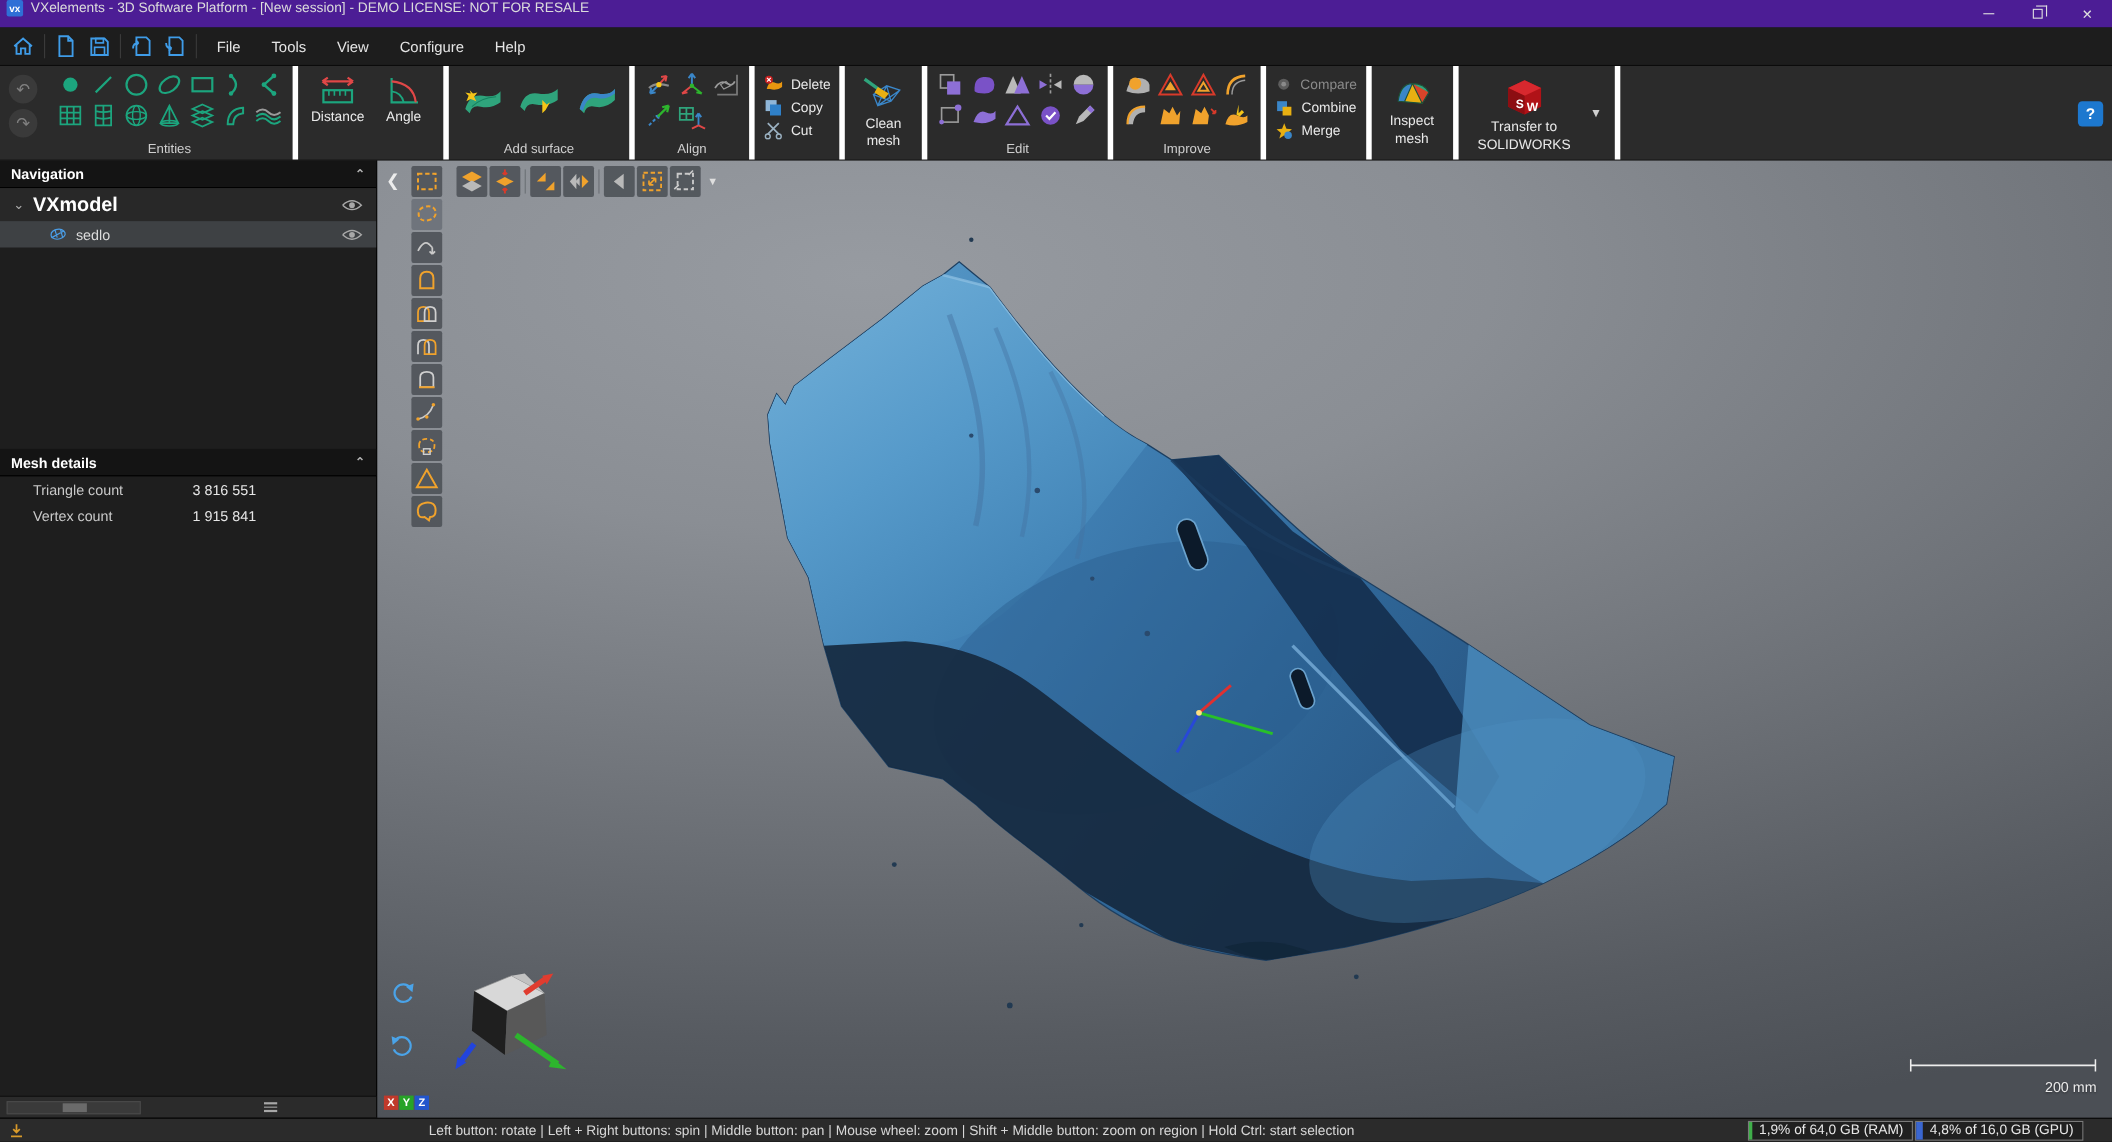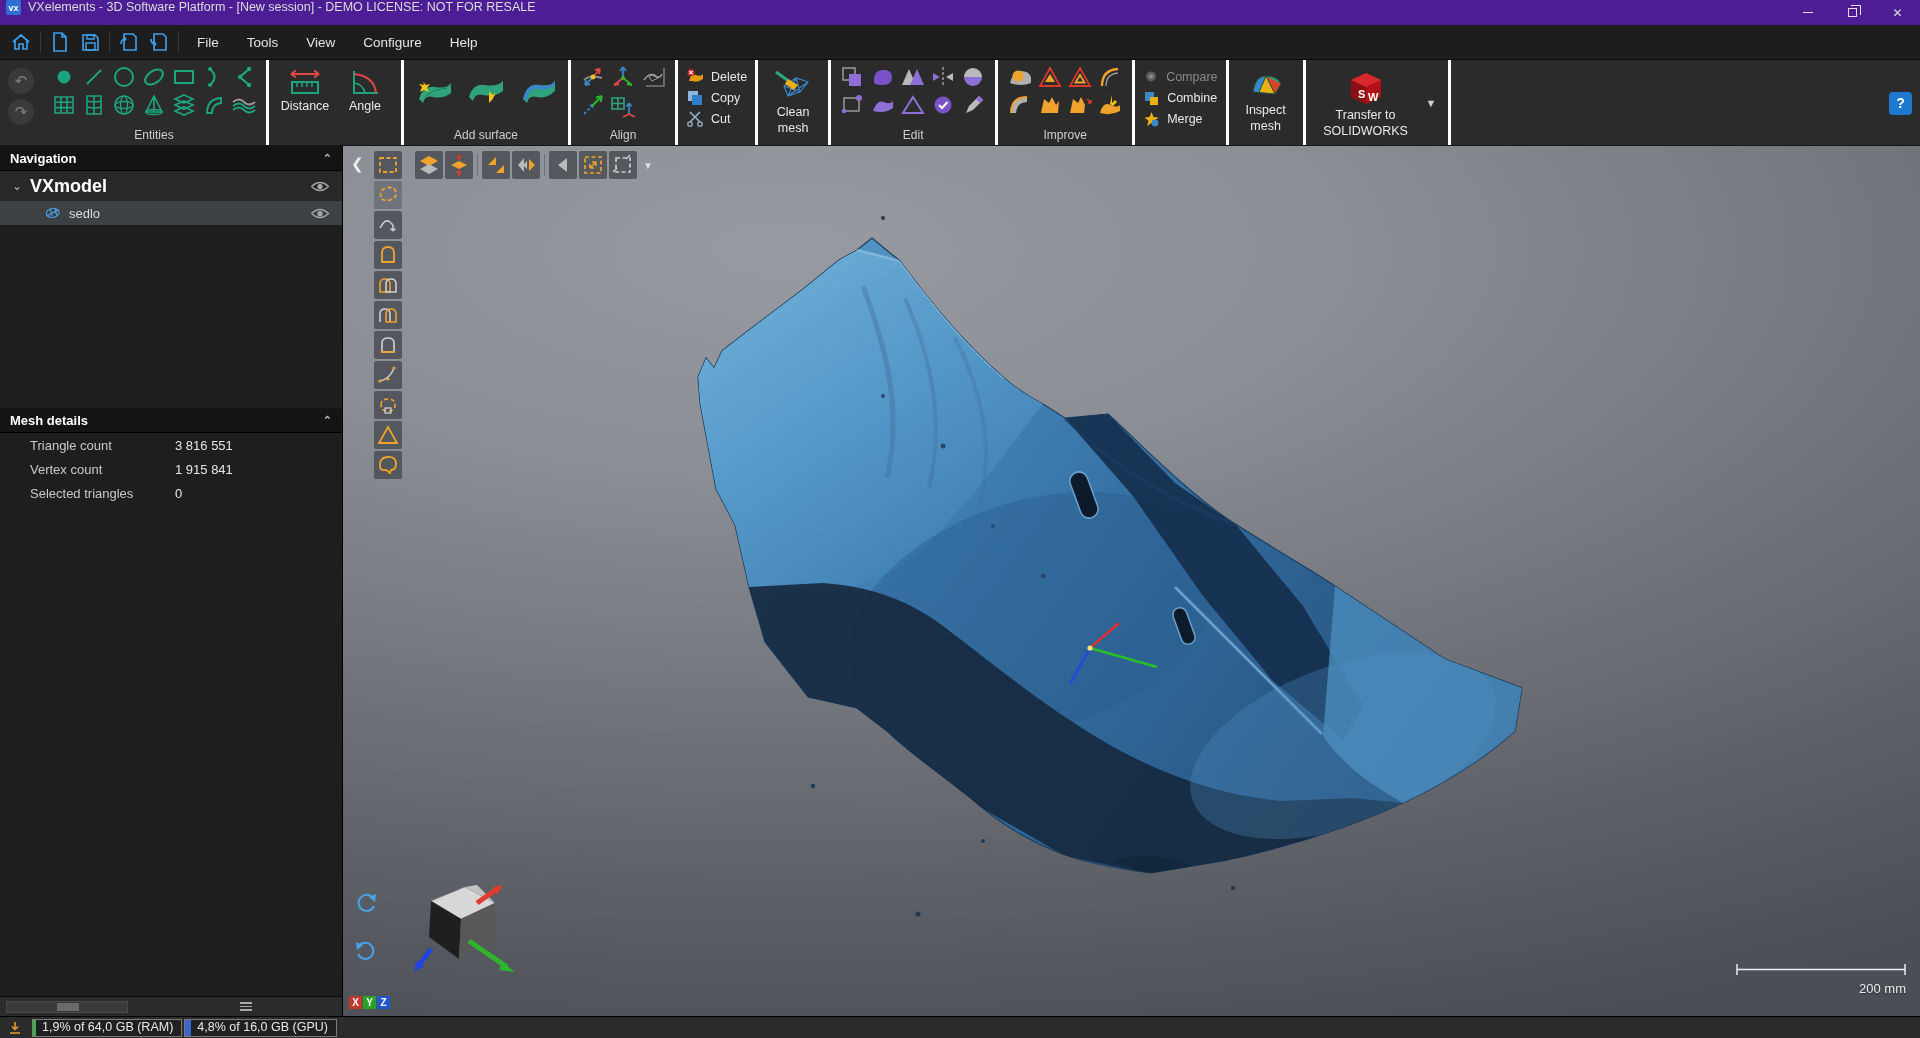--- a/index.html
+++ b/index.html
@@ -20,21 +20,21 @@
 
   
   .menurow { height:35px; background:#1d1d1d; display:flex; align-items:center; border-bottom:1px solid #0b0b0b; flex:0 0 auto; }
   .qa-icon { width:30px; height:28px; display:flex; align-items:center; justify-content:center; }
   .qa-sep { width:1px; height:22px; background:#3a3a3a; margin:0 4px; }
   .menu-item { color:#e4e4e4; font-size:13.5px; padding:0 14px; height:100%; display:flex; align-items:center; }
   .menurow .lead { width:6px; }
 
   
   .ribbon { height:86px; background:#2b2b2b; display:flex; align-items:stretch; border-bottom:1px solid #161616; flex:0 0 auto; }
-  .grp { display:flex; flex-direction:column; padding:3px 8px 2px 8px; border-right:3px solid #ffffff; }
+  .grp { display:flex; flex-direction:column; padding:3px 8px 2px 8px; border-right:5px solid #ffffff; }
   .grp-label { margin-top:auto; text-align:center; color:#cfcfcf; font-size:12px; padding:2px 0 1px 0; }
   .icon-rows { display:flex; flex-direction:column; gap:1px; }
   .icon-row { display:flex; gap:2px; }
   .rib-ic { width:28px; height:27px; display:flex; align-items:center; justify-content:center; border-radius:2px; }
   .rib-ic.wide { width:44px; height:34px; }
   .hist { justify-content:flex-start; gap:5px; padding-top:8px; border-right:none; }
   .hist .circ { width:26px; height:26px; border-radius:50%; background:#3a3a3a; color:#808080; font-size:15px;
     display:flex; align-items:center; justify-content:center; }
   .measure { flex-direction:row; gap:4px; }
   .big-btn { display:flex; flex-direction:column; align-items:center; width:58px; padding-top:5px; }
@@ -621,24 +621,20 @@
           <span>Mesh details</span>
           <span class="chev">⌃</span>
         </div>
         <div class="detail-row">
           <span class="detail-label">Triangle count</span>
           <span class="detail-value">3 816 551</span>
         </div>
         <div class="detail-row">
           <span class="detail-label">Vertex count</span>
           <span class="detail-value">1 915 841</span>
-        </div>
-        <div class="detail-row">
-          <span class="detail-label">Selected triangles</span>
-          <span class="detail-value">0</span>
         </div>
       </div>
 
       <div class="panel-bottom">
         <div class="mini-scroll">
             <div class="mini-thumb"></div>
           </div>
         <div class="list-ic">
             <i></i>
             <i></i>
@@ -868,20 +864,21 @@
     </div>
   </div>
 
   <div class="statusbar">
     <div class="status-left-ic">
       <svg width="14" height="14">
           <path d="M7,1 V8 M4,5.5 L7,8.5 L10,5.5" stroke="#d89a2a" stroke-width="1.6" fill="none"></path>
           <path d="M2,12 H12" stroke="#d89a2a" stroke-width="1.6"></path>
         </svg>
     </div>
+    <div class="status-hints">Left button: rotate  |  Left + Right buttons: spin  |  Middle button: pan  |  Mouse wheel: zoom  |  Shift + Middle button: zoom on region  |  Hold Ctrl: start selection</div>
     <div class="usage-box">
       <span class="usage-bar bar-ram"></span>
       <span>1,9% of 64,0 GB (RAM)</span>
     </div>
     <div class="usage-box">
       <span class="usage-bar bar-gpu"></span>
       <span>4,8% of 16,0 GB (GPU)</span>
     </div>
     <div class="usage-gap"></div>
   </div>

